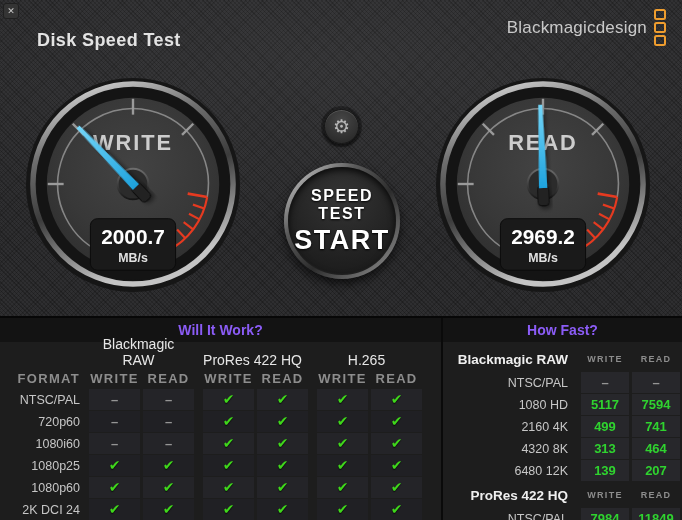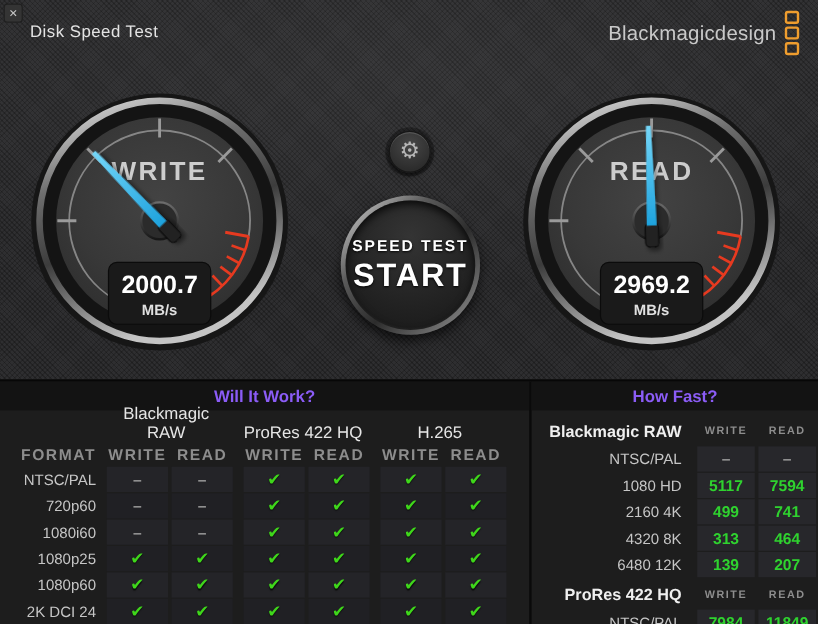--- a/index.html
+++ b/index.html
@@ -19,22 +19,22 @@
       repeating-linear-gradient(-45deg, rgba(0,0,0,.16) 0 1px, rgba(0,0,0,0) 1px 3px),
       #2e2e30;
   }
   .close-btn{
     position:absolute;top:3px;left:3px;width:16px;height:16px;z-index:5;
     background:#343434;border:1px solid #202020;border-radius:3px;
     color:#c9c9c9;font-size:9px;line-height:13px;text-align:center;padding:0;
     font-family:"Liberation Sans",sans-serif;cursor:pointer;
   }
   .title{
-    position:absolute;left:25px;top:18px;margin:0;
-    font-size:14px;font-weight:400;color:#e3e3e3;letter-spacing:.4px;
+    position:absolute;left:25px;top:18px;margin:12px;
+    font-size:18px;font-weight:700;color:#e3e3e3;letter-spacing:.4px;
   }
   .brand{position:absolute;right:16px;top:9px;display:flex;align-items:center;gap:7px;justify-content:center;}
   .brand-text{color:#c9c9c9;font-size:17px;letter-spacing:.2px;}
   .logo-squares{display:flex;flex-direction:column;gap:2px;}
   .logo-squares i{width:8px;height:7px;border:2px solid #ef9d2e;border-radius:2.5px;display:block;background:transparent;}
 
   .gauge{position:absolute;top:75px;width:218px;height:218px;}
   .gauge.write{left:24px;}
   .gauge.read{left:434px;}
 
@@ -50,21 +50,21 @@
     padding:0;border:none;cursor:pointer;
     background:linear-gradient(135deg,#e0e0e0 0%,#5a5a5a 32%,#2c2c2c 58%,#9c9c9c 100%);
     box-shadow:0 5px 10px rgba(0,0,0,.65);
   }
   .start-inner{
     position:absolute;inset:4px;border-radius:50%;
     background:radial-gradient(circle at 50% 28%,#343434,#202020 68%,#171717 100%);
     box-shadow:inset 0 3px 7px rgba(0,0,0,.8), inset 0 -1px 2px rgba(255,255,255,.06);
     display:flex;flex-direction:column;align-items:center;justify-content:center;
   }
-  .start-line1{color:#fff;font-size:13px;font-weight:bold;letter-spacing:1.6px;margin-bottom:2px;text-shadow:0 1px 2px #000;}
+  .start-line1{color:#fff;font-size:16px;font-weight:bold;letter-spacing:1.6px;margin-bottom:2px;text-shadow:0 1px 2px #000;}
   .start-line2{color:#fff;font-size:27px;font-weight:bold;letter-spacing:1.5px;text-shadow:0 1px 2px #000;}
 
   
   .tables{display:flex;height:202px;border-top:2px solid #070707;background:#1d1d1d;overflow:hidden;}
   .panel-left{width:441px;border-right:2px solid #0a0a0a;overflow:hidden;}
   .panel-right{flex:1;overflow:hidden;}
   .panel-title{height:24px;line-height:24px;background:#131313;color:#8b5cf6;font-size:14px;font-weight:bold;text-align:center;}
 
   .codec-row{display:flex;height:19px;align-items:flex-end;margin-top:7px;}
   .codec-spacer{width:83px;}

